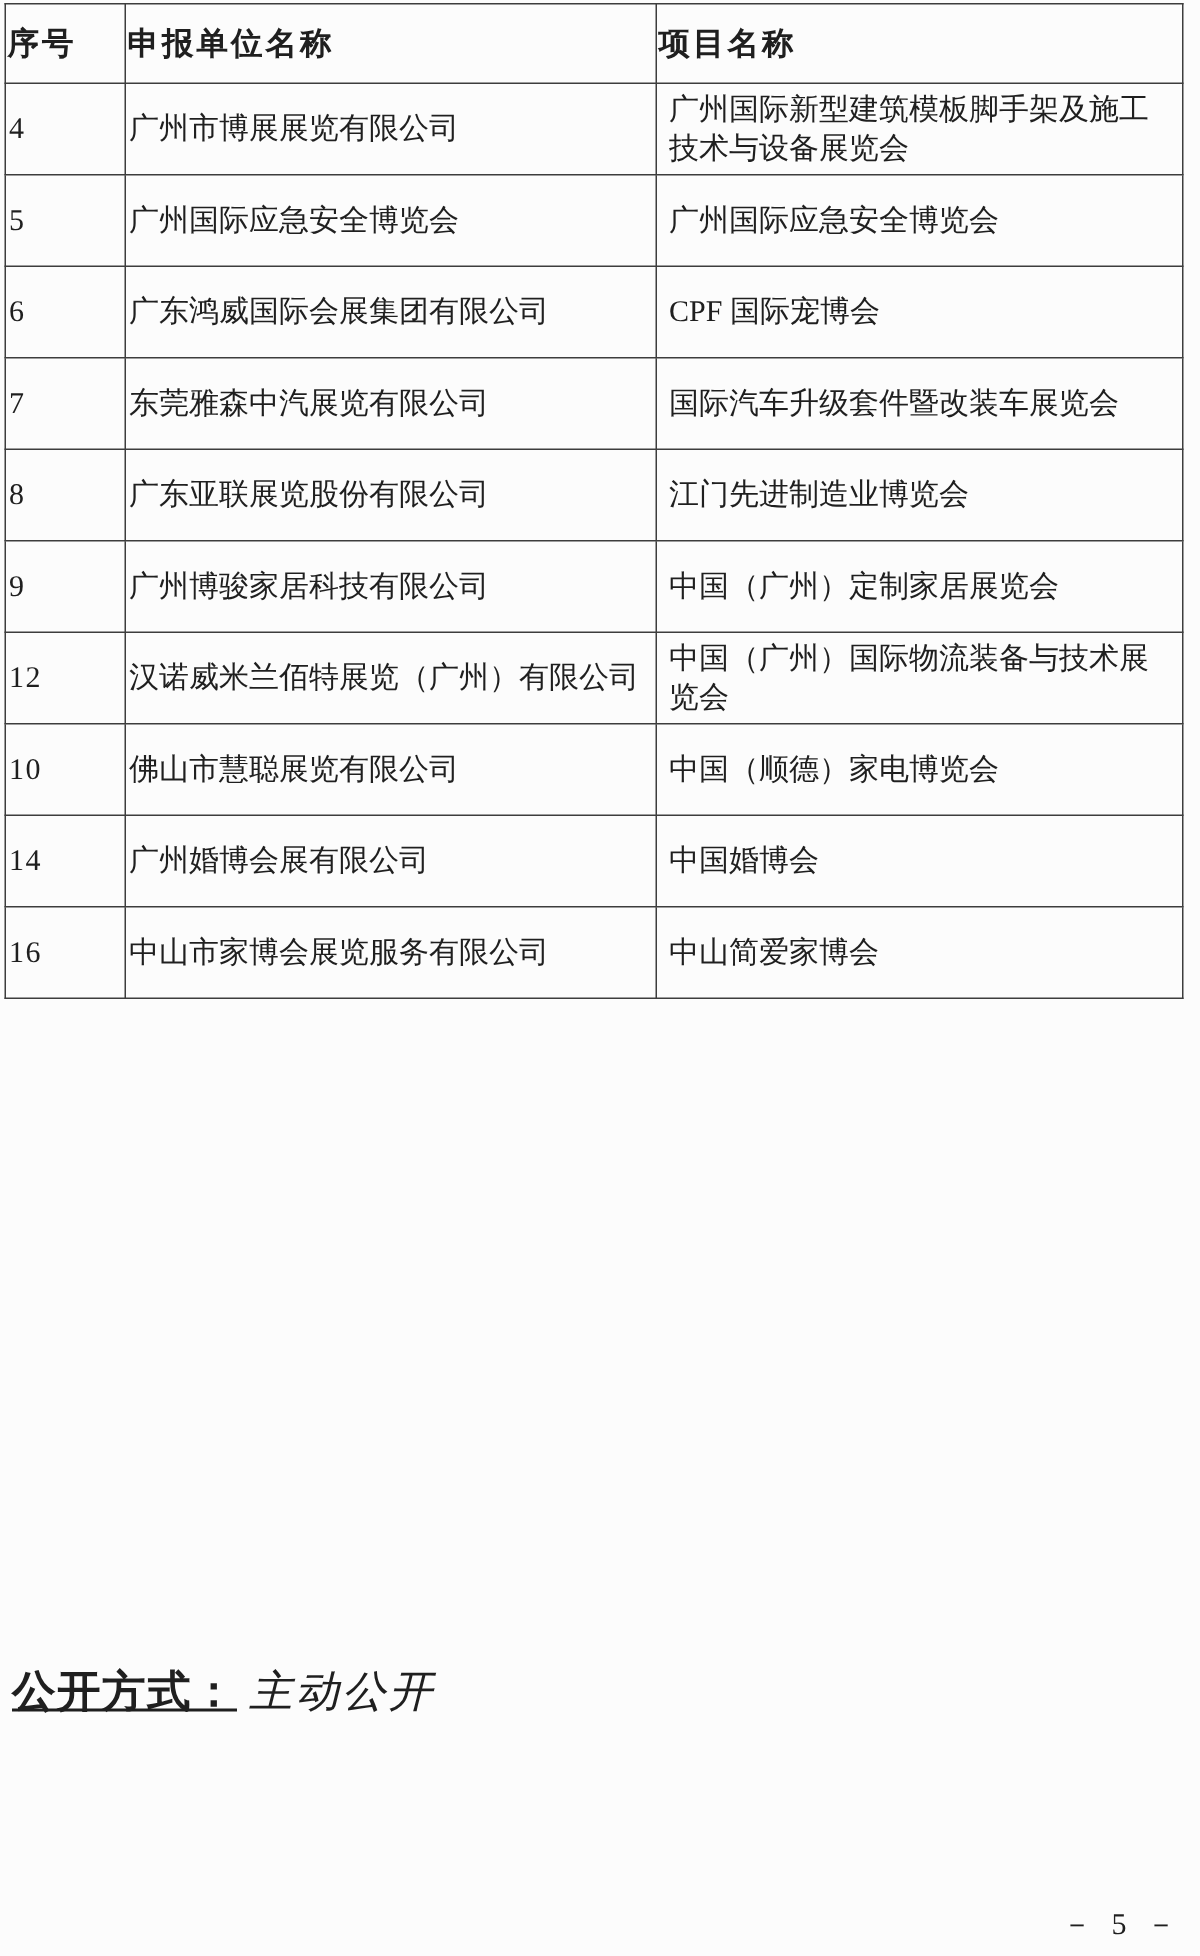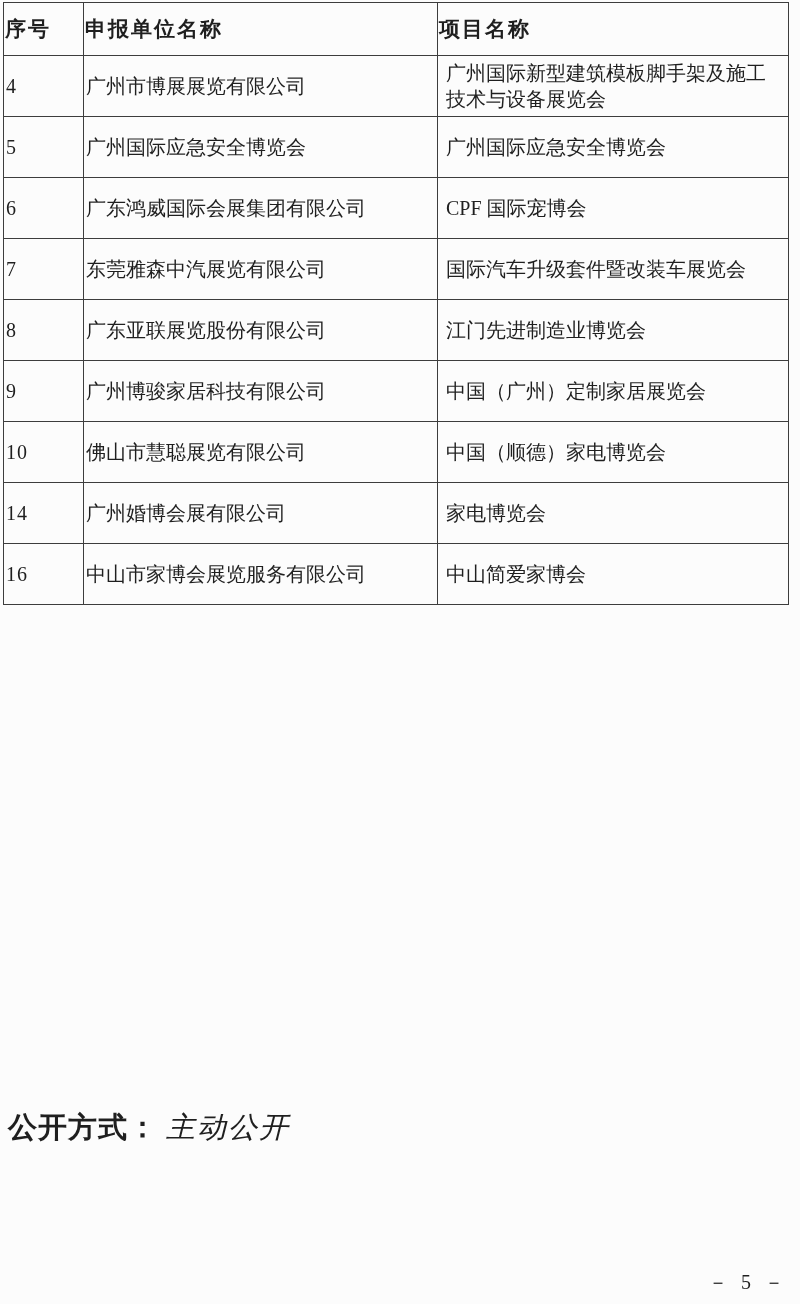--- a/index.html
+++ b/index.html
@@ -57,20 +57,21 @@
     position: absolute;
     left: 8px;
     top: 1108px;
     font-size: 29px;
     white-space: nowrap;
   }
   .disclosure .label {
     font-family: "Liberation Sans", "DejaVu Sans", sans-serif;
     font-weight: bold;
     letter-spacing: 1px;
+    text-decoration: underline;
   }
   .disclosure .value {
     font-family: "Liberation Serif", "DejaVu Serif", serif;
     font-weight: normal;
     margin-left: 8px;
     letter-spacing: 2px;
     font-style: italic;
   }
   .page-number {
     position: absolute;
@@ -121,28 +122,33 @@
       <td class="cell-no">8</td>
       <td class="cell-company">广东亚联展览股份有限公司</td>
       <td class="cell-project">江门先进制造业博览会</td>
     </tr>
     <tr>
       <td class="cell-no">9</td>
       <td class="cell-company">广州博骏家居科技有限公司</td>
       <td class="cell-project">中国（广州）定制家居展览会</td>
     </tr>
     <tr>
+      <td class="cell-no">12</td>
+      <td class="cell-company">汉诺威米兰佰特展览（广州）有限公司</td>
+      <td class="cell-project">中国（广州）国际物流装备与技术展览会</td>
+    </tr>
+    <tr>
       <td class="cell-no">10</td>
       <td class="cell-company">佛山市慧聪展览有限公司</td>
       <td class="cell-project">中国（顺德）家电博览会</td>
     </tr>
     <tr>
       <td class="cell-no">14</td>
       <td class="cell-company">广州婚博会展有限公司</td>
-      <td class="cell-project">家电博览会</td>
+      <td class="cell-project">中国婚博会</td>
     </tr>
     <tr>
       <td class="cell-no">16</td>
       <td class="cell-company">中山市家博会展览服务有限公司</td>
       <td class="cell-project">中山简爱家博会</td>
     </tr>
   </tbody>
 </table>
 
 <div class="disclosure">

